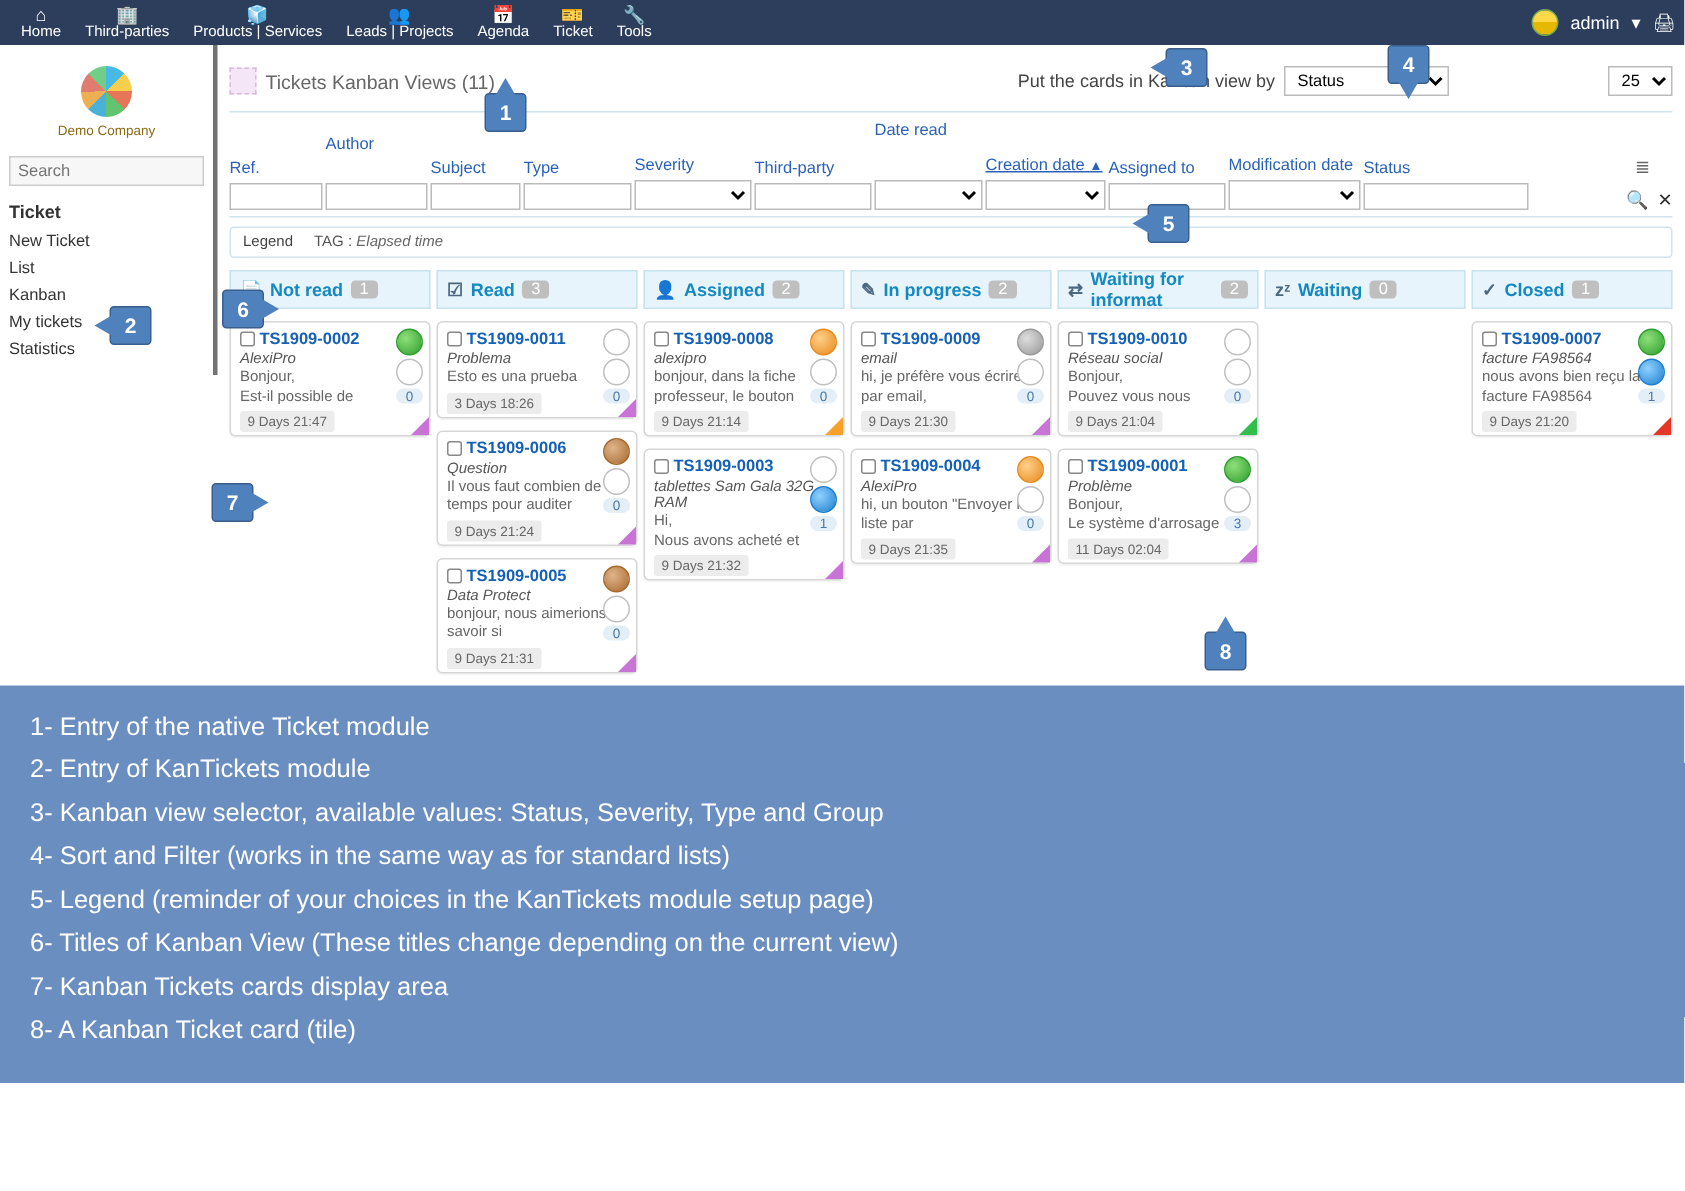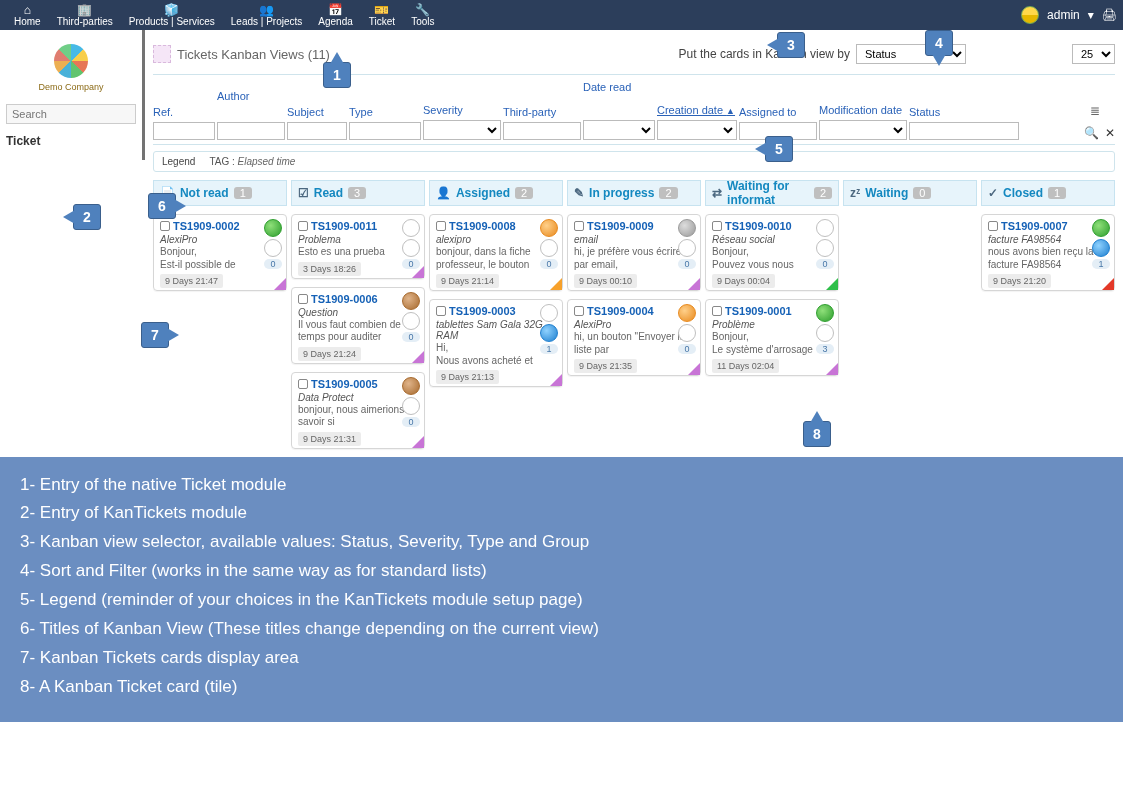--- a/index.html
+++ b/index.html
@@ -116,20 +116,27 @@
 </div>
 
 <div class="layout">
   <div class="sidebar">
     <div class="logo">
       <div class="logo-mark"></div>
       <div class="logo-txt">Demo Company</div>
     </div>
     <input class="search" placeholder="Search" style="">
     <div class="side-head">Ticket</div>
+    <div id="sideitems">
+        <div class="side-item">New Ticket</div>
+        <div class="side-item">List</div>
+        <div class="side-item">Kanban</div>
+        <div class="side-item">My tickets</div>
+        <div class="side-item">Statistics</div>
+      </div>
   </div>
 
   <div class="main">
     <div class="page-title-row">
       <span class="title-icon"></span>
       <span class="page-title">Tickets Kanban Views (11)</span>
       <div class="viewby">
         <span>Put the cards in Kanban view by</span>
         <select style="width:110px;"><option>Status</option></select>
       </div>
@@ -259,38 +266,38 @@
                 <span class="doticon"></span>
                 <span class="card-ref">TS1909-0008</span>
               </div><div class="subj">alexipro</div><div class="msg">bonjour, dans la fiche professeur, le bouton</div><span class="datechip">9 Days 21:14</span><div class="rpill">
                 <span class="circ orange"></span>
                 <span class="circ white"></span>
                 <span class="countpill">0</span>
               </div><span class="corner" style="border-bottom:12px solid #f7a12b;"></span></div>
             <div class="card"><div class="card-line">
                 <span class="doticon"></span>
                 <span class="card-ref">TS1909-0003</span>
-              </div><div class="subj">tablettes Sam Gala 32G RAM</div><div class="msg">Hi,<br>Nous avons acheté et</div><span class="datechip">9 Days 21:13</span><div class="rpill">
+              </div><div class="subj">tablettes Sam Gala 32G RAM</div><div class="msg">Hi,<br>Nous avons acheté et</div><span class="datechip">9 Days 21:32</span><div class="rpill">
                 <span class="circ white"></span>
                 <span class="circ blue"></span>
                 <span class="countpill">1</span>
               </div><span class="corner" style="border-bottom:12px solid #c874d6;"></span></div>
           </div>
         </div>
         <div class="kcol">
           <div class="kcol-head">
             <span class="kicon">✎</span>
             <span>In progress</span>
             <span class="badge">2</span>
           </div>
           <div class="cards">
             <div class="card"><div class="card-line">
                 <span class="doticon"></span>
                 <span class="card-ref">TS1909-0009</span>
-              </div><div class="subj">email</div><div class="msg">hi, je préfère vous écrire par email,</div><span class="datechip">9 Days 00:10</span><div class="rpill">
+              </div><div class="subj">email</div><div class="msg">hi, je préfère vous écrire par email,</div><span class="datechip">9 Days 21:30</span><div class="rpill">
                 <span class="circ gray"></span>
                 <span class="circ white"></span>
                 <span class="countpill">0</span>
               </div><span class="corner" style="border-bottom:12px solid #c874d6;"></span></div>
             <div class="card"><div class="card-line">
                 <span class="doticon"></span>
                 <span class="card-ref">TS1909-0004</span>
               </div><div class="subj">AlexiPro</div><div class="msg">hi, un bouton "Envoyer la liste par</div><span class="datechip">9 Days 21:35</span><div class="rpill">
                 <span class="circ orange"></span>
                 <span class="circ white"></span>
@@ -301,21 +308,21 @@
         <div class="kcol">
           <div class="kcol-head">
             <span class="kicon">⇄</span>
             <span>Waiting for informat</span>
             <span class="badge">2</span>
           </div>
           <div class="cards">
             <div class="card"><div class="card-line">
                 <span class="doticon"></span>
                 <span class="card-ref">TS1909-0010</span>
-              </div><div class="subj">Réseau social</div><div class="msg">Bonjour,<br>Pouvez vous nous</div><span class="datechip">9 Days 00:04</span><div class="rpill">
+              </div><div class="subj">Réseau social</div><div class="msg">Bonjour,<br>Pouvez vous nous</div><span class="datechip">9 Days 21:04</span><div class="rpill">
                 <span class="circ white"></span>
                 <span class="circ white"></span>
                 <span class="countpill">0</span>
               </div><span class="corner" style="border-bottom:12px solid #2fbf4a;"></span></div>
             <div class="card"><div class="card-line">
                 <span class="doticon"></span>
                 <span class="card-ref">TS1909-0001</span>
               </div><div class="subj">Problème</div><div class="msg">Bonjour,<br>Le système d'arrosage</div><span class="datechip">11 Days 02:04</span><div class="rpill">
                 <span class="circ green"></span>
                 <span class="circ white"></span>

